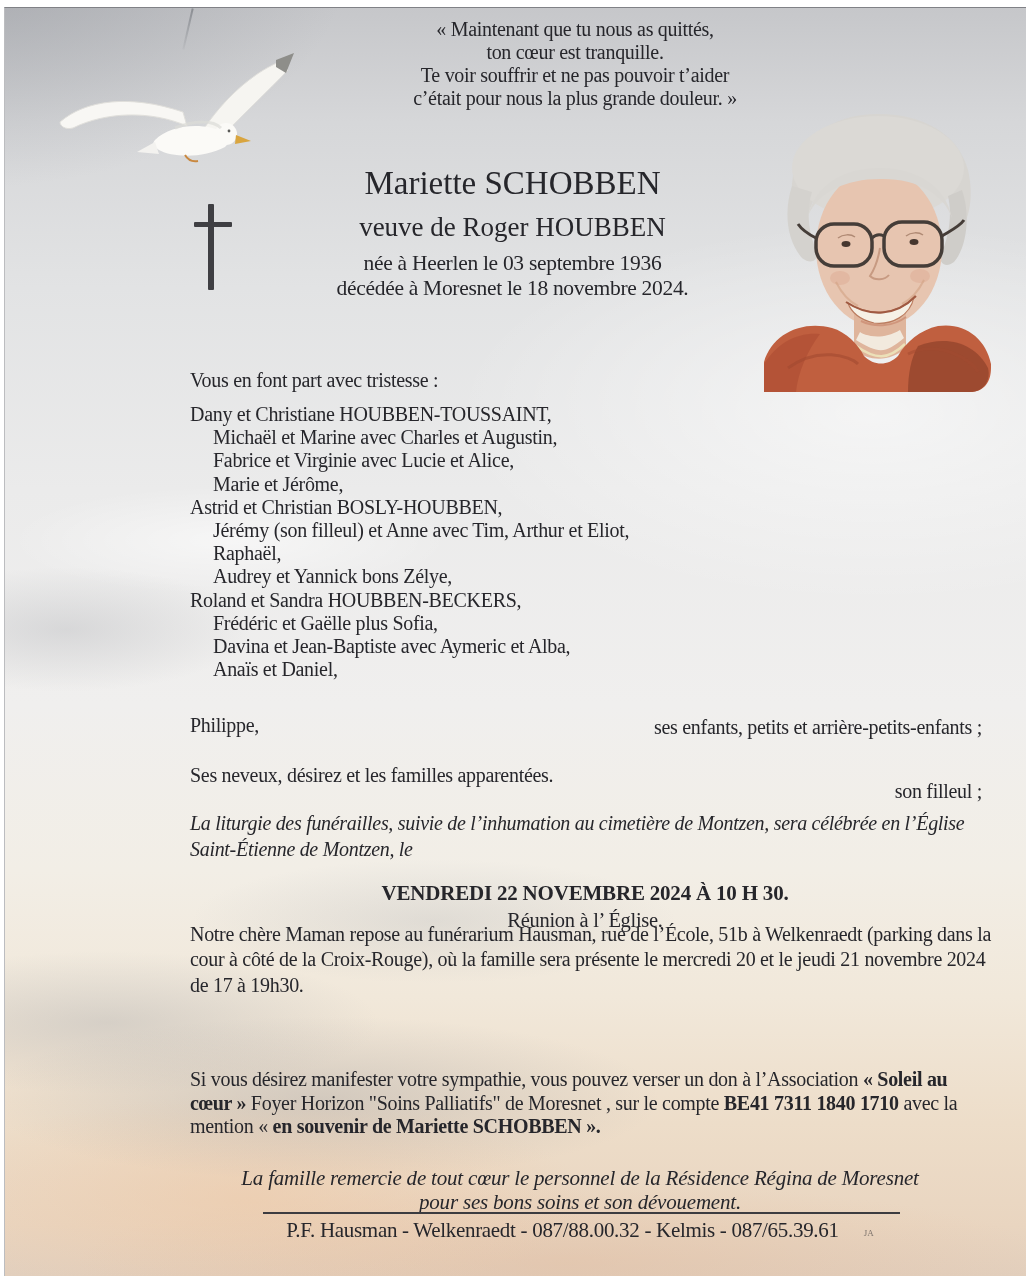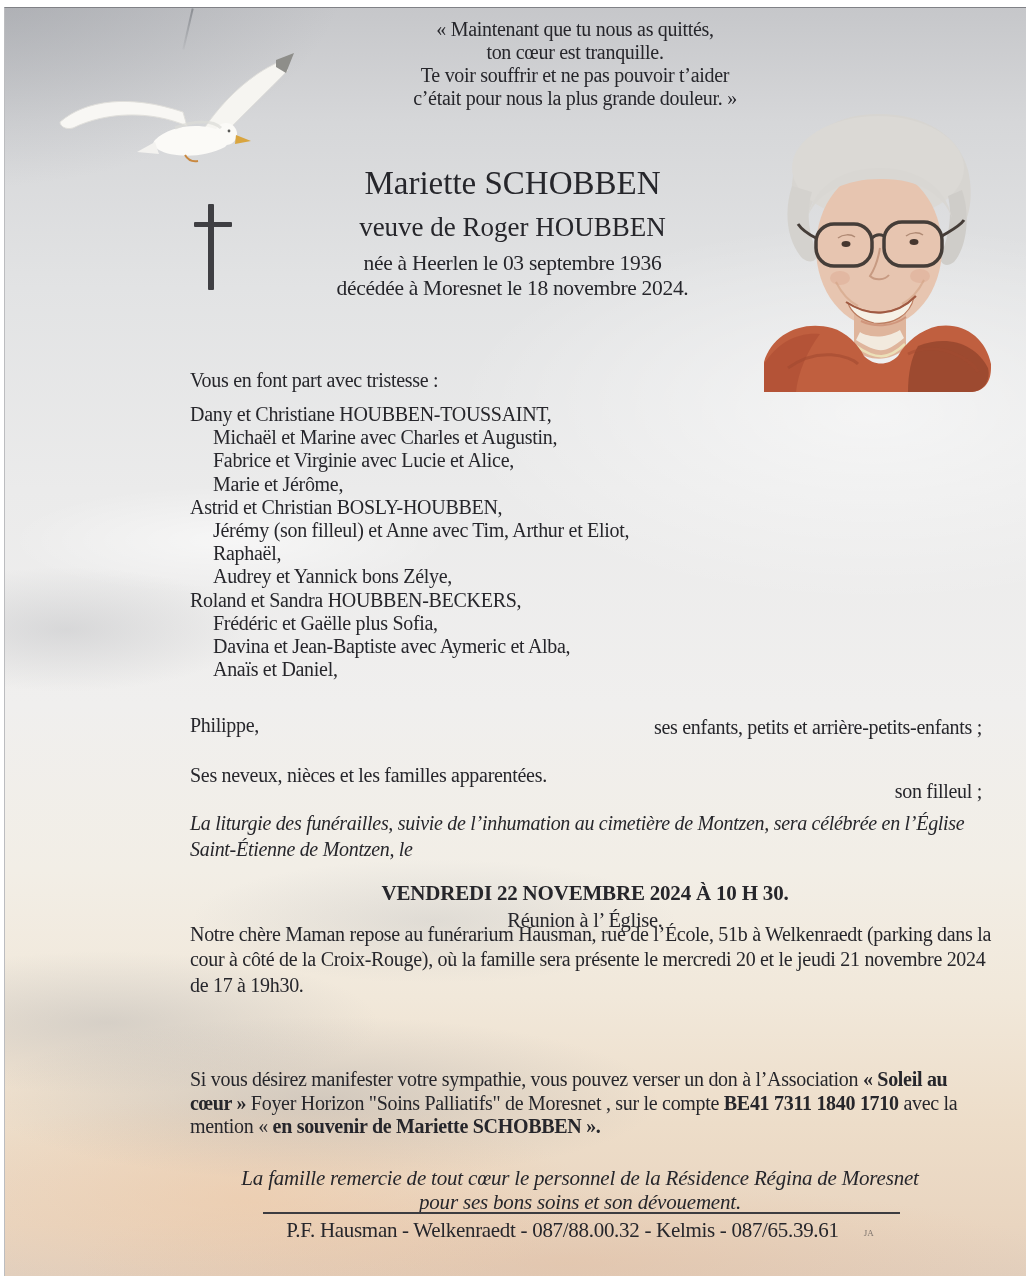--- a/index.html
+++ b/index.html
@@ -153,21 +153,21 @@
   <div class="ind">Audrey et Yannick bons Zélye,</div>
   <div>Roland et Sandra HOUBBEN-BECKERS,</div>
   <div class="ind">Frédéric et Gaëlle plus Sofia,</div>
   <div class="ind">Davina et Jean-Baptiste avec Aymeric et Alba,</div>
   <div class="ind">Anaïs et Daniel,</div>
 </div>
 
 <div class="abs note-right-1 body-text">ses enfants, petits et arrière-petits-enfants ;</div>
 <div class="abs philippe body-text">Philippe,</div>
 <div class="abs note-right-2 body-text">son filleul ;</div>
-<div class="abs relatives body-text">Ses neveux, nièces et les familles apparentées.</div>
+<div class="abs relatives body-text">Ses neveux, désirez et les familles apparentées.</div>
 
 <div class="abs liturgy body-text">La liturgie des funérailles, suivie de l’inhumation au cimetière de Montzen, sera célébrée en l’Église Saint-Étienne de Montzen, le</div>
 <div class="abs dateline">VENDREDI 22 NOVEMBRE 2024 À 10 H 30.</div>
 <div class="abs meetingline">Réunion à l’ Église.</div>
 
 <div class="abs visitation body-text">Notre chère Maman repose au funérarium Hausman, rue de l’École, 51b à Welkenraedt (parking dans la cour à côté de la Croix-Rouge), où la famille sera présente le mercredi 20 et le jeudi 21 novembre 2024 de 17 à 19h30.</div>
 
 <div class="abs donation body-text"><span>Si vous désirez manifester votre sympathie, vous pouvez verser un don à l’Association </span><span class="b">« Soleil au cœur »</span><span> Foyer Horizon "Soins Palliatifs" de Moresnet , sur le compte </span><span class="b">BE41 7311 1840 1710</span><span> avec la mention « </span><span class="b">en souvenir de Mariette SCHOBBEN ».</span></div>
 
 <div class="abs thanks">

